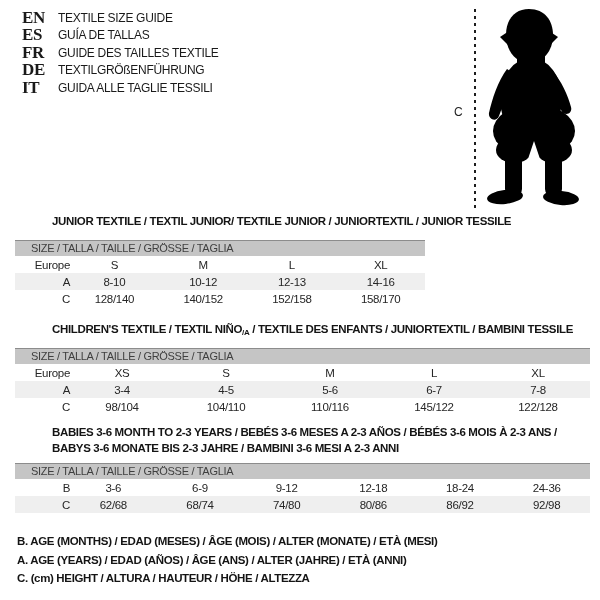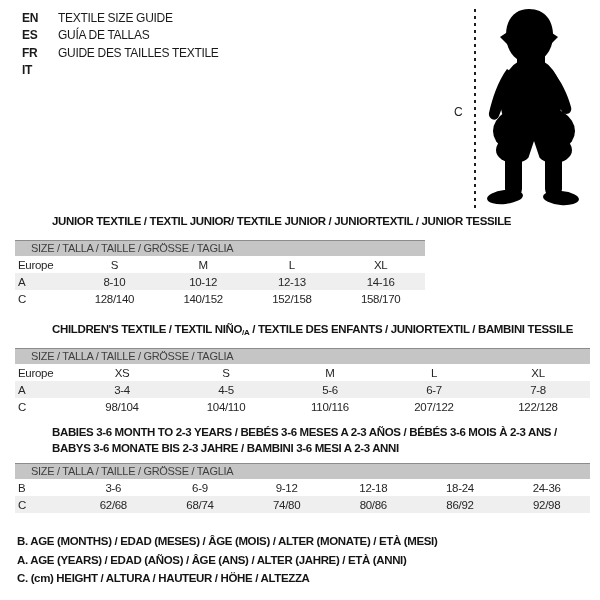--- a/index.html
+++ b/index.html
@@ -9,21 +9,21 @@
     background: #ffffff;
     font-family: "Liberation Sans", sans-serif;
     color: #1a1a1a;
     overflow: hidden;
   }
 
   
   .langs { position: absolute; left: 22px; top: 9px; }
   .lang-row { display: flex; align-items: center; height: 17.5px; }
   .lang-code {
-    width: 36px; font-weight: bold; font-size: 12px; letter-spacing: -0.3px;
+    width: 36px; font-weight: bold; font-size: 17px; letter-spacing: -0.3px; font-family: Liberation Serif, serif;
   }
   .lang-label { font-weight: normal; font-size: 12px; letter-spacing: -0.3px; }
 
   
   .measure-line {
     position: absolute; left: 474px; top: 9px; width: 2px; height: 199px;
     background: repeating-linear-gradient(to bottom, #1d1d1d 0 3px, transparent 3px 7px);
   }
   .measure-label {
     position: absolute; left: 454px; top: 105px;
@@ -44,21 +44,21 @@
   .band {
     height: 16px; line-height: 15px; padding-left: 16px;
     background: #c5c5c5; border-top: 1px solid #8c8c8c;
     font-size: 11px; letter-spacing: -0.3px; color: #3f3f3f;
   }
   table { border-collapse: collapse; table-layout: fixed; width: 100%; }
   td {
     height: 17px; font-size: 11.5px; letter-spacing: -0.3px; color: #262626;
     text-align: center; vertical-align: middle; padding: 0;
   }
-  td.lbl { text-align: left; padding-left: 3px; }
+  td.lbl { text-align: right; padding-left: 3px; }
   tr.shade td { background: #efefef; }
   col.c-label { width: 55px; }
 
   #table1 { top: 240px; width: 410px; }
   #table2 { top: 348px; width: 575px; }
   #table3 { top: 463px; width: 575px; }
   #t1-title { top: 213px; }
   #t2-title { top: 321px; }
   #t3-title { top: 424px; }
 
@@ -79,21 +79,26 @@
   </div>
   <div class="lang-row">
     <span class="lang-code">ES</span>
     <span class="lang-label">GUÍA DE TALLAS</span>
   </div>
   <div class="lang-row">
     <span class="lang-code">FR</span>
     <span class="lang-label">GUIDE DES TAILLES TEXTILE</span>
   </div>
   <div class="lang-row">
+    <span class="lang-code">DE</span>
+    <span class="lang-label">TEXTILGRÖßENFÜHRUNG</span>
+  </div>
+  <div class="lang-row">
     <span class="lang-code">IT</span>
+    <span class="lang-label">GUIDA ALLE TAGLIE TESSILI</span>
   </div>
 </div>
 
 <div class="measure-line"></div>
 <div class="measure-label">C</div>
 
 <svg class="baby" width="112" height="201" viewBox="0 0 112 201" xmlns="http://www.w3.org/2000/svg">
   <g fill="#000000">
 
     <path d="M46 2 C62 2 70 14 70 28 C70 44 60 56 46 56 C33 56 23 44 23 28 C23 12 32 2 46 2 Z"></path>
@@ -188,21 +193,21 @@
         <td>4-5</td>
         <td>5-6</td>
         <td>6-7</td>
         <td>7-8</td>
       </tr>
       <tr>
         <td class="lbl">C</td>
         <td>98/104</td>
         <td>104/110</td>
         <td>110/116</td>
-        <td>207/122</td>
+        <td>145/122</td>
         <td>122/128</td>
       </tr>
     </tbody>
   </table>
 </div>
 
 <div class="sec-title" id="t3-title">
   <div>BABIES 3-6 MONTH TO 2-3 YEARS / BEBÉS 3-6 MESES A 2-3 AÑOS / BÉBÉS 3-6 MOIS À 2-3 ANS /</div>
   <div>BABYS 3-6 MONATE BIS 2-3 JAHRE / BAMBINI 3-6 MESI A 2-3 ANNI</div>
 </div>

